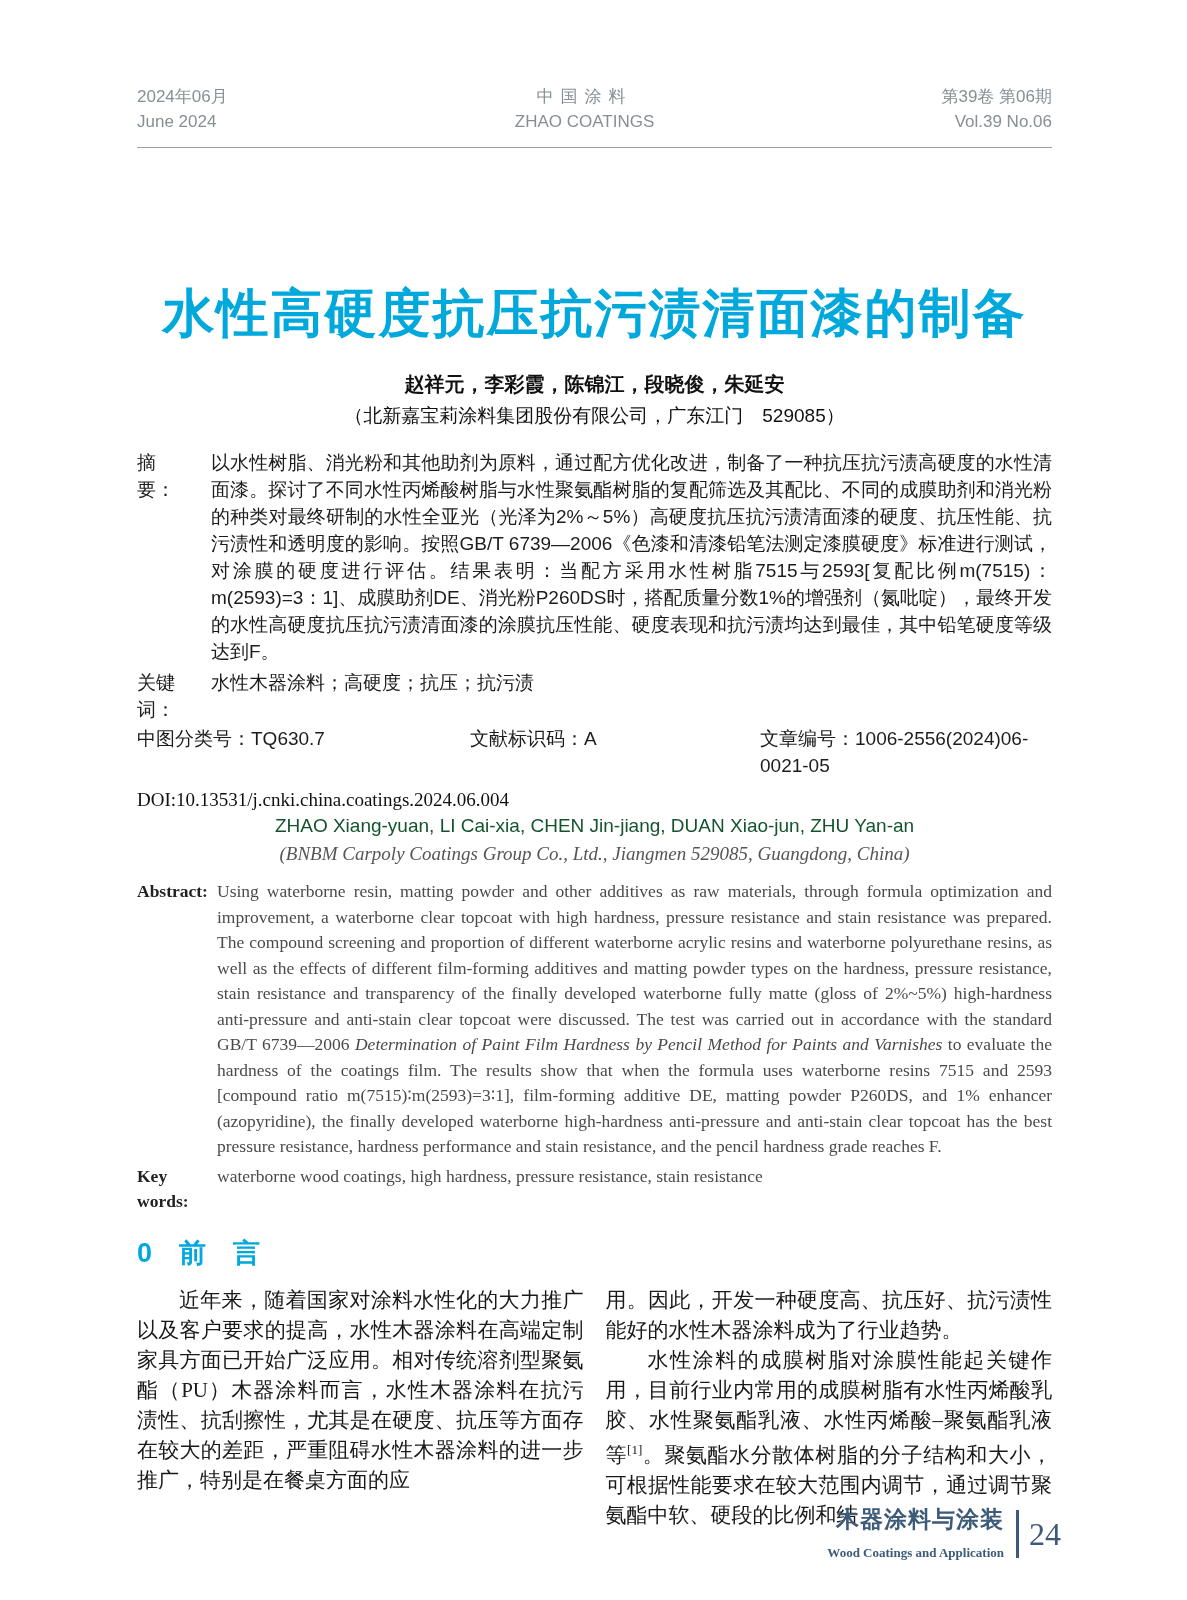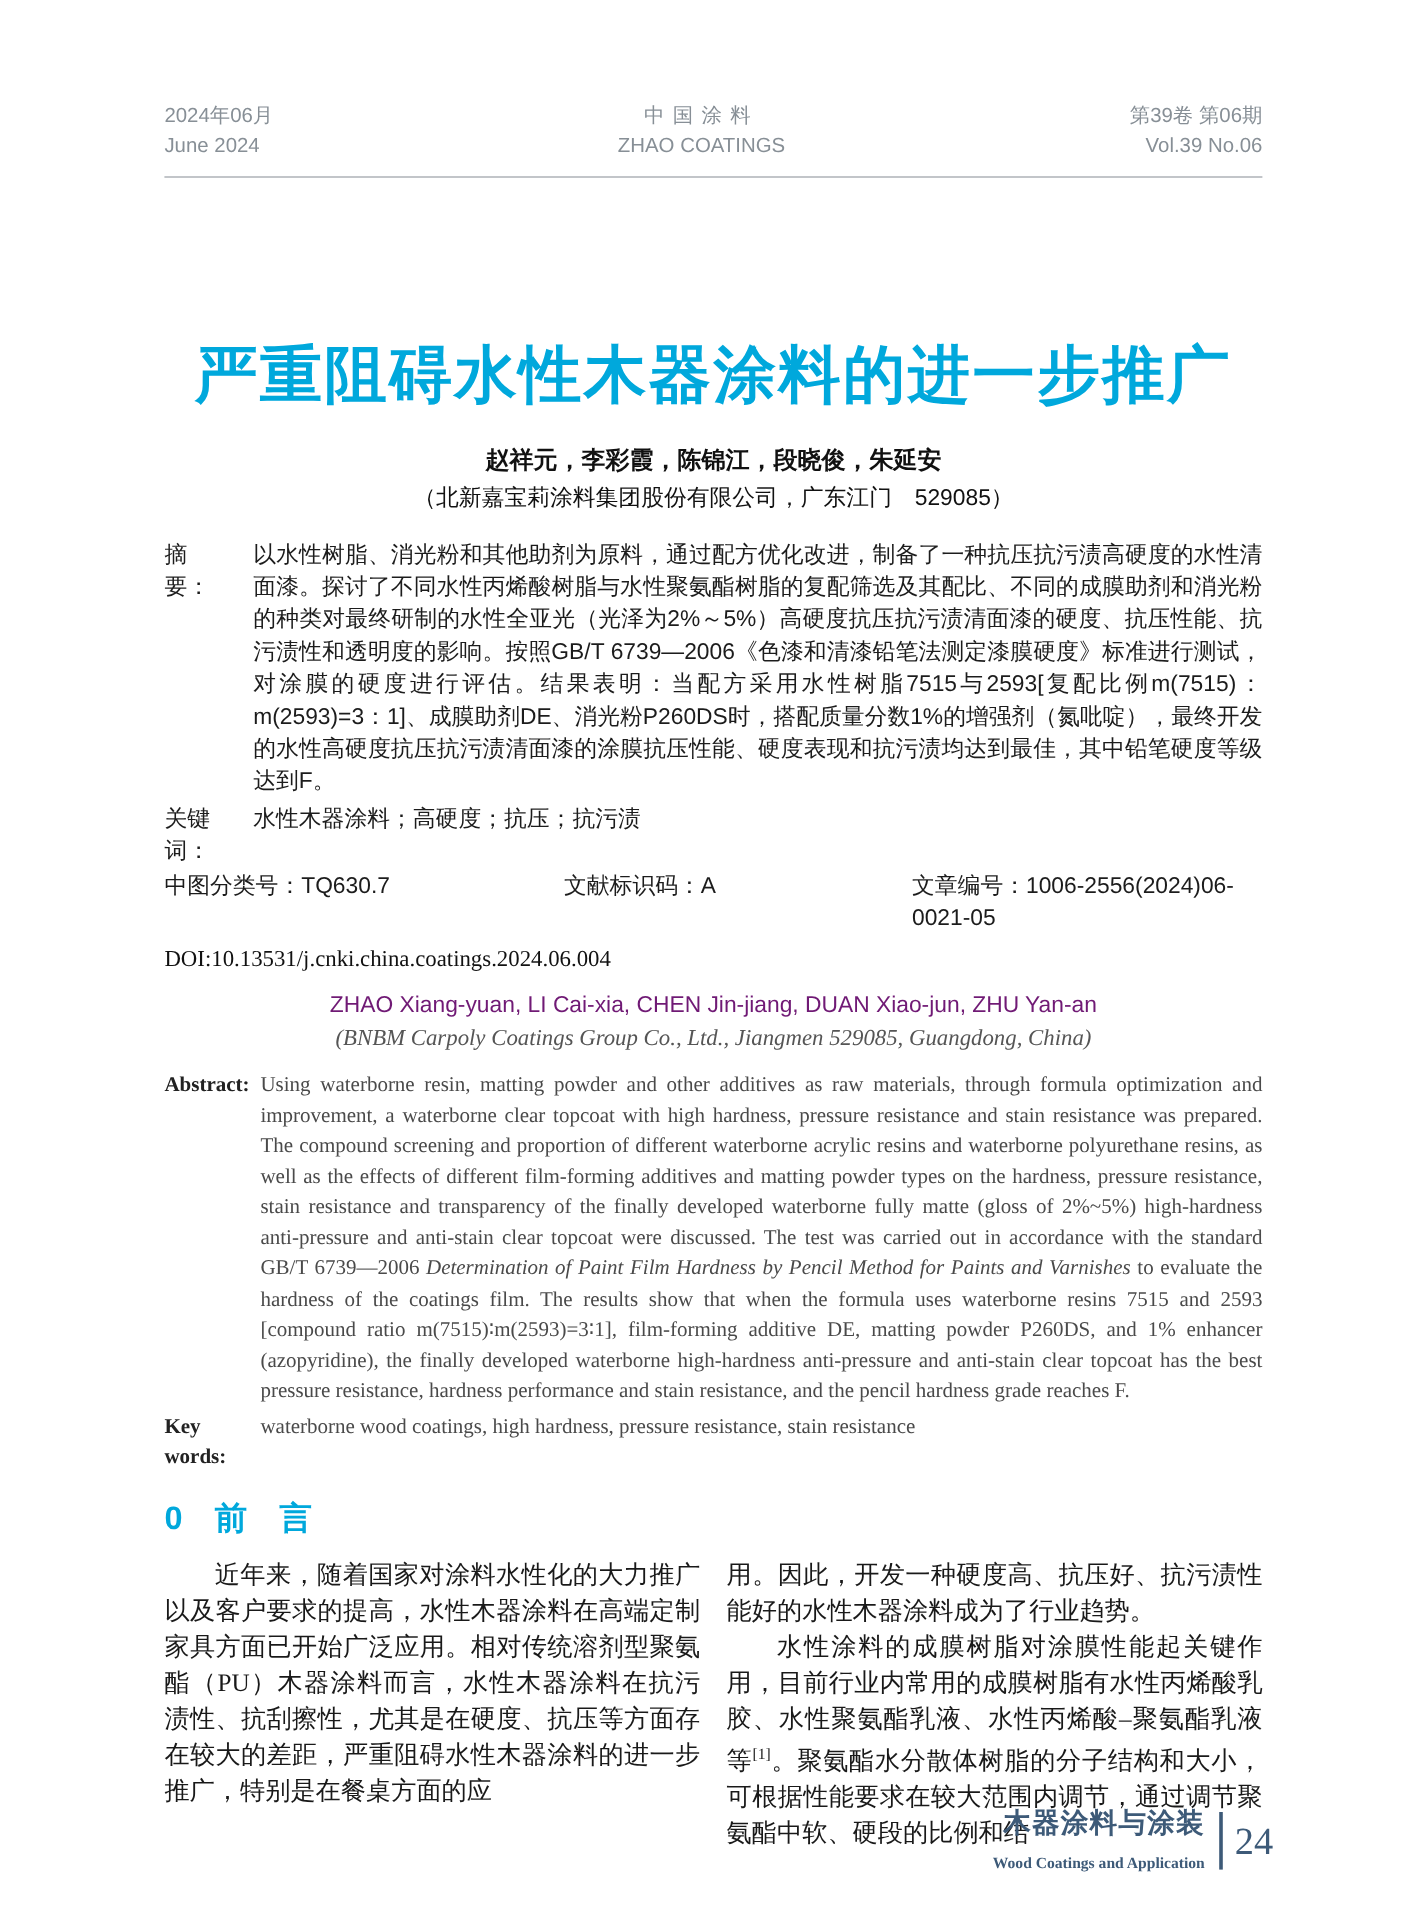--- a/index.html
+++ b/index.html
@@ -30,21 +30,21 @@
   .kw-cn{margin-top:4px;}
   .meta-row{display:flex;margin-top:2px;font-size:19px;line-height:27px;color:#1c1c1c;}
   .meta-clc{flex:0 0 333px;}
   .meta-doc{flex:0 0 290px;}
   .meta-id{flex:1;}
   .doi{margin-top:8px;font-family:"Liberation Serif",serif;font-size:19px;line-height:26px;color:#111;}
 
   
   .title-en{margin:16px 0 0 0;text-align:center;color:#00a8dc;font-family:"Liberation Serif",serif;
     font-weight:700;font-size:36px;line-height:46px;}
-  .authors-en{margin-top:12px;text-align:center;font-size:19px;color:#701a75;line-height:26px;}
+  .authors-en{margin-top:0;text-align:center;font-size:19px;color:#14532d;line-height:26px;}
   .affil-en{margin-top:2px;text-align:center;font-family:"Liberation Serif",serif;font-style:italic;
     font-size:19px;color:#555;line-height:26px;}
 
   
   .hang-en{display:flex;font-family:"Liberation Serif",serif;font-size:17.5px;line-height:25.5px;color:#4a4a4a;}
   .abstract-en{margin-top:12px;}
   .hang-en-label{flex:0 0 80px;font-weight:700;color:#222;}
   .hang-en-text{flex:1;text-align:justify;}
   .kw-en{margin-top:4px;}
 
@@ -80,21 +80,21 @@
         <div class="jh-cn">中国涂料</div>
         <div>ZHAO COATINGS</div>
       </div>
       <div class="jh-right">
         <div>第39卷 第06期</div>
         <div>Vol.39 No.06</div>
       </div>
     </div>
     <div class="header-rule"></div>
 
-    <h1 class="title-cn">严重阻碍水性木器涂料的进一步推广</h1>
+    <h1 class="title-cn">水性高硬度抗压抗污渍清面漆的制备</h1>
     <div class="authors-cn">赵祥元，李彩霞，陈锦江，段晓俊，朱延安</div>
     <div class="affil-cn">（北新嘉宝莉涂料集团股份有限公司，广东江门　529085）</div>
 
     <div class="hang abstract-cn">
       <span class="hang-label">摘　要：</span>
       <div class="hang-text">以水性树脂、消光粉和其他助剂为原料，通过配方优化改进，制备了一种抗压抗污渍高硬度的水性清面漆。探讨了不同水性丙烯酸树脂与水性聚氨酯树脂的复配筛选及其配比、不同的成膜助剂和消光粉的种类对最终研制的水性全亚光（光泽为2%～5%）高硬度抗压抗污渍清面漆的硬度、抗压性能、抗污渍性和透明度的影响。按照GB/T 6739—2006《色漆和清漆铅笔法测定漆膜硬度》标准进行测试，对涂膜的硬度进行评估。结果表明：当配方采用水性树脂7515与2593[复配比例m(7515)：m(2593)=3：1]、成膜助剂DE、消光粉P260DS时，搭配质量分数1%的增强剂（氮吡啶），最终开发的水性高硬度抗压抗污渍清面漆的涂膜抗压性能、硬度表现和抗污渍均达到最佳，其中铅笔硬度等级达到F。</div>
     </div>
 
     <div class="hang kw-cn">
       <span class="hang-label">关键词：</span>

